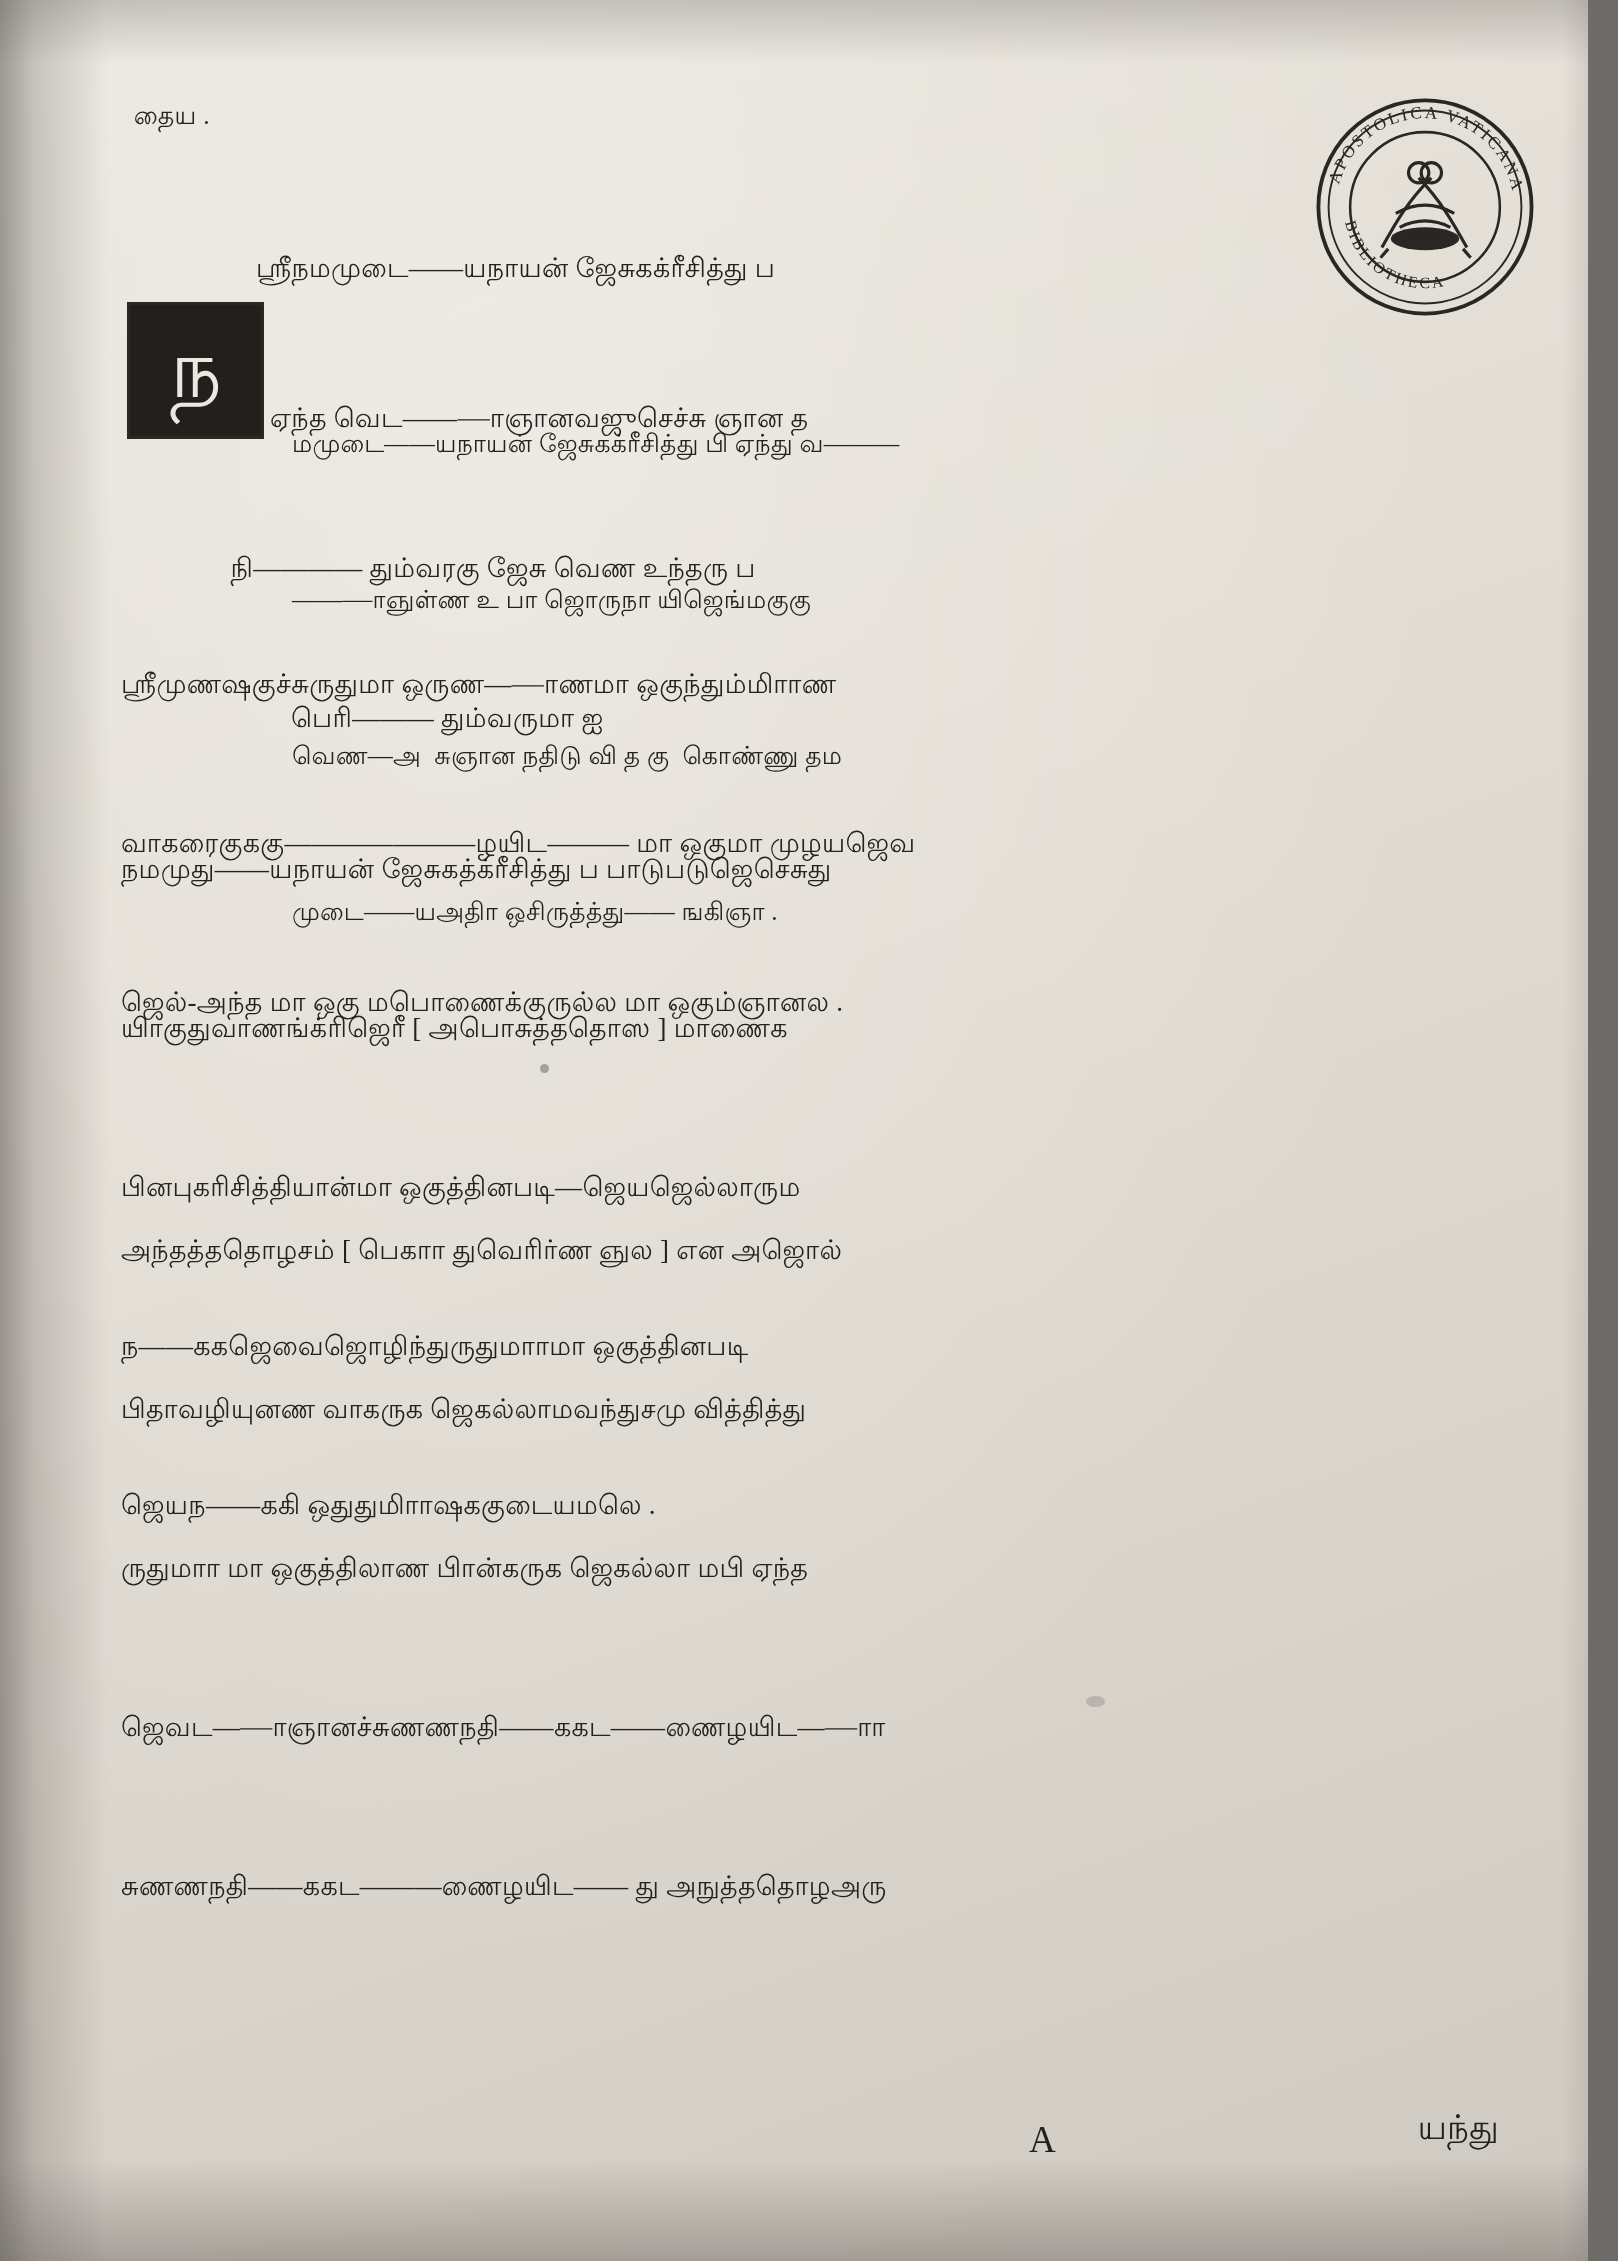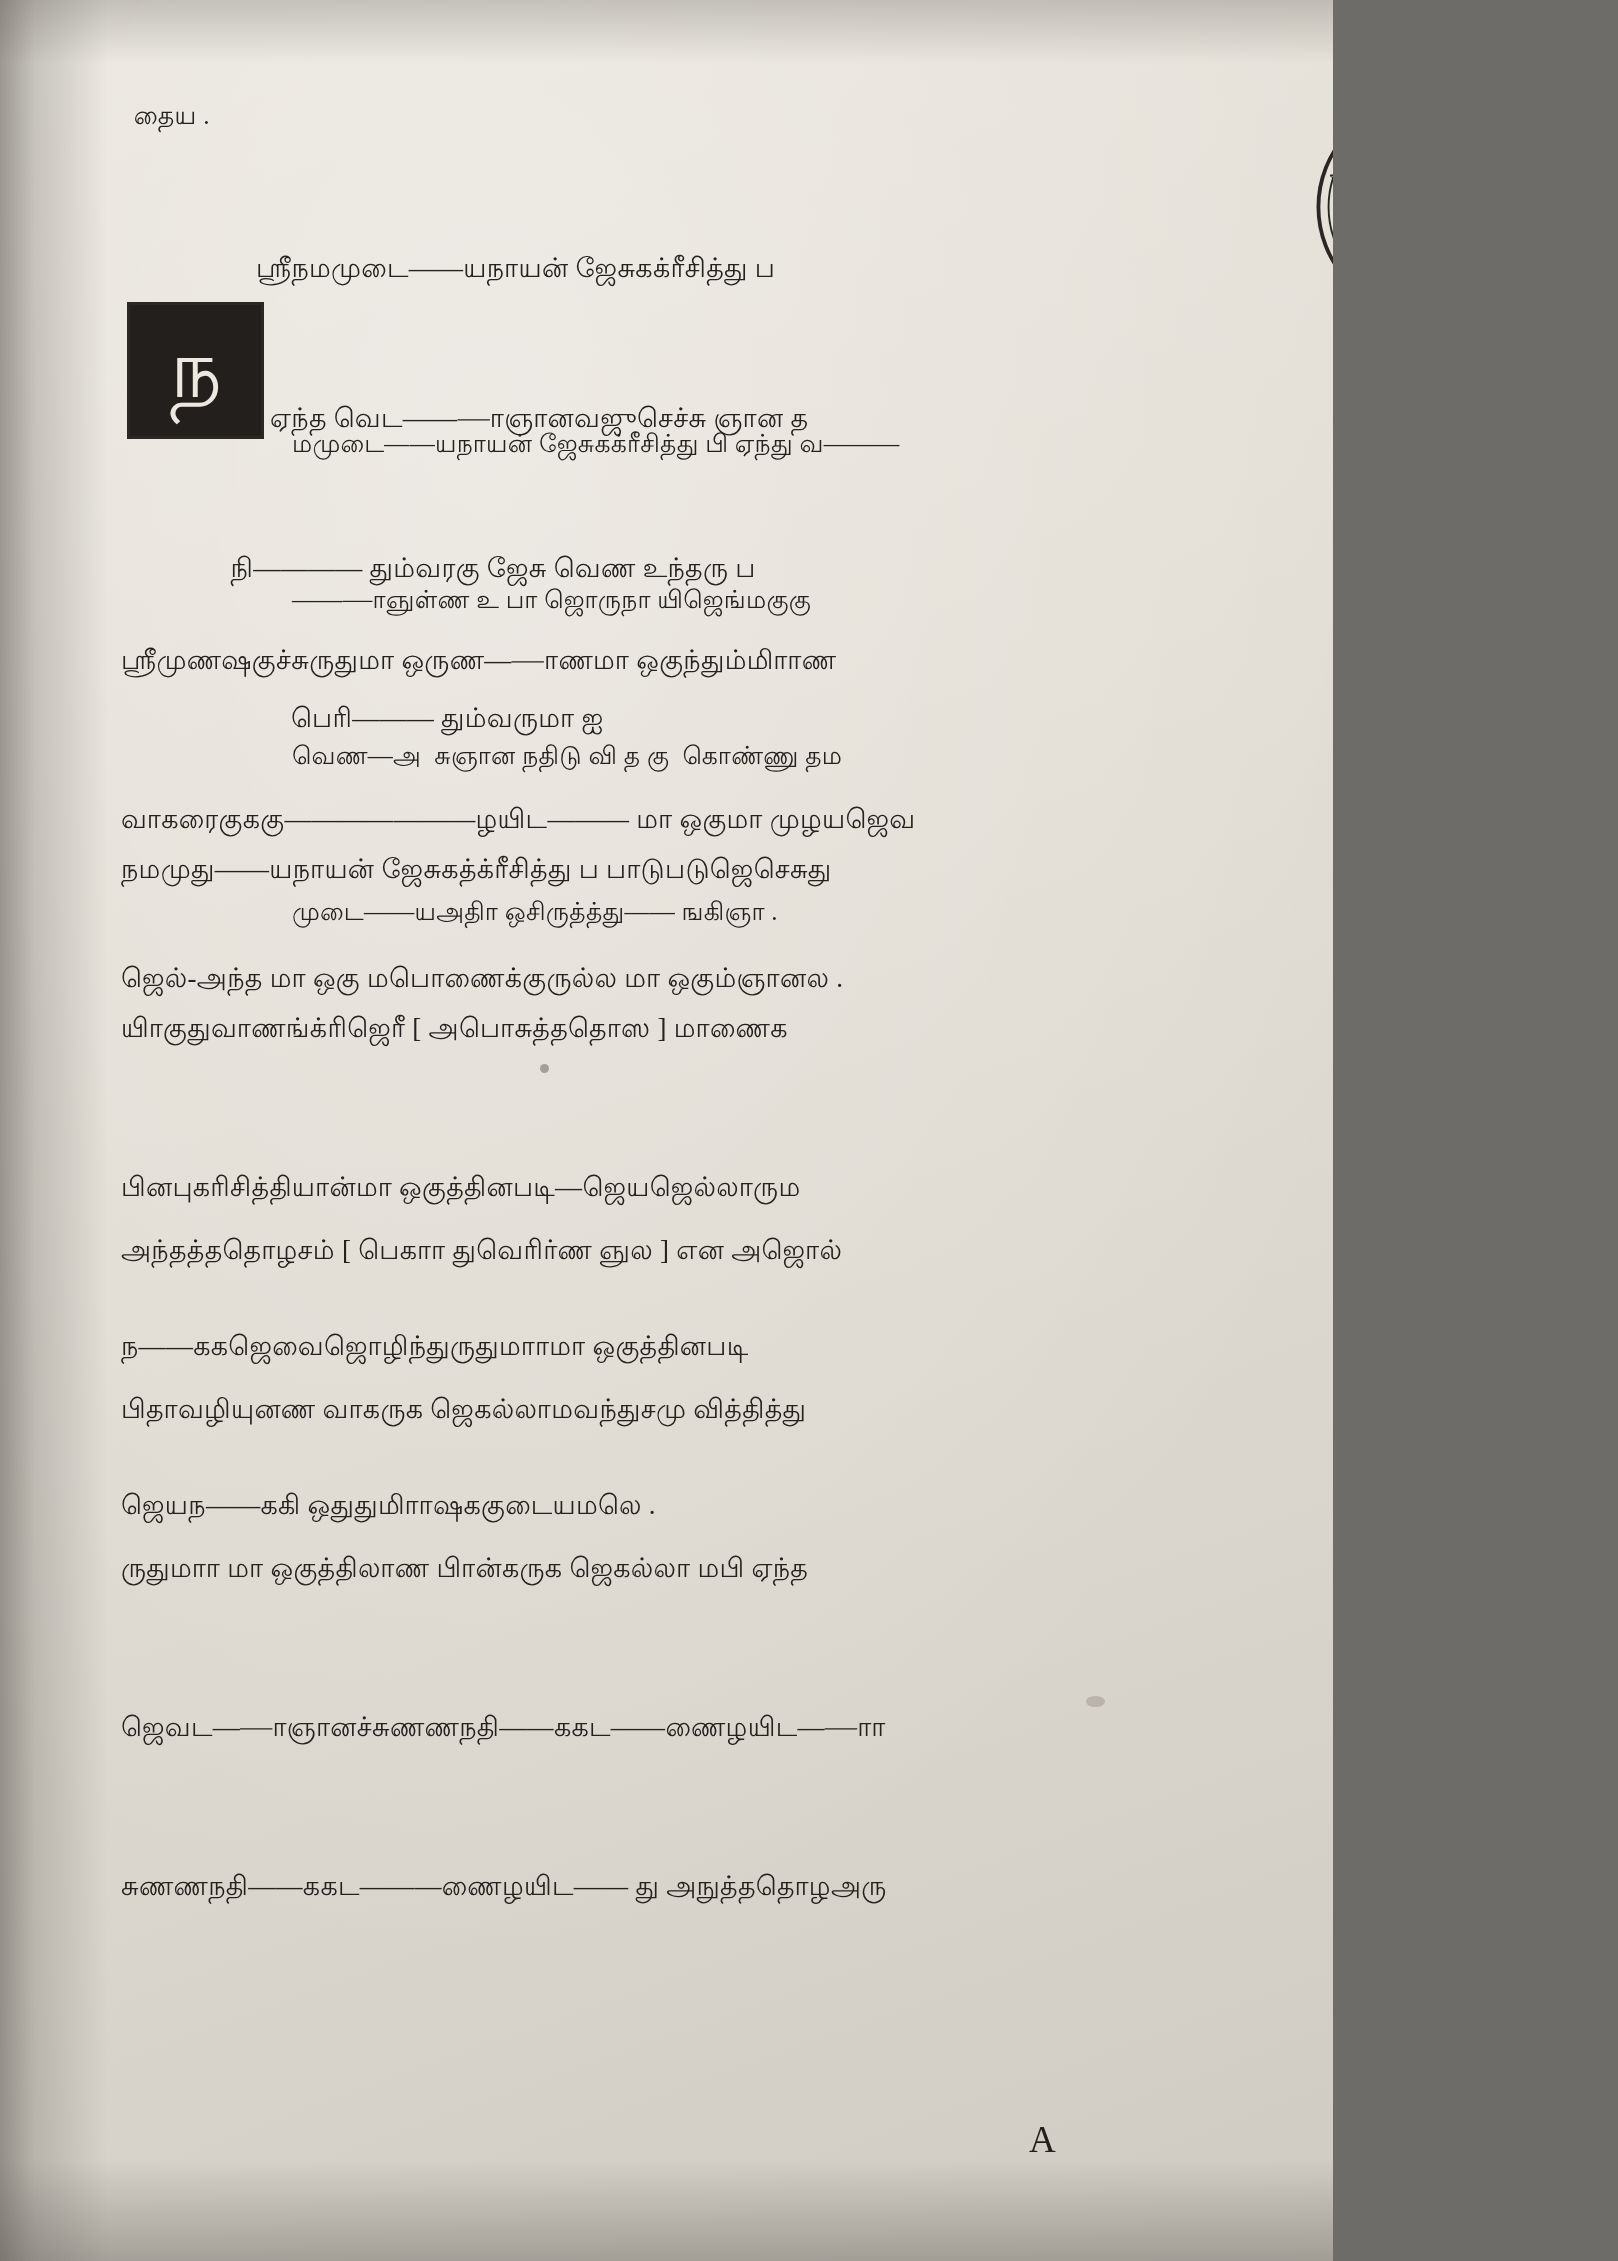--- a/index.html
+++ b/index.html
@@ -5,21 +5,21 @@
   html, body {
     margin: 0;
     padding: 0;
     background: #6e6c68;
   }
   body {
     font-family: "Liberation Serif", serif;
   }
   #page {
     position: relative;
-    width: 1333px;
+    width: 1588px;
     height: 2261px;
     background: #8b5cf6;
     overflow: hidden;
   }
   
   #sheet {
     position: absolute;
     left: 0px;
     top: 0px;
     width: 1619px;
@@ -118,21 +118,21 @@
   #para-initial .l { display: block; }
   
   .body-para {
     position: absolute;
     left: 0px;
     width: 1394px;
     font-size: 27px;
     line-height: 53px;
   }
   .body-para .l { display: block; }
-  #para-2 { top: 445px; }
+  #para-2 { top: 469px; }
   #para-3 { top: 654px; }
   #para-4 { top: 1035px; }
   
   #folio-mark {
     position: absolute;
     left: 908px;
     top: 2035px;
     font-size: 37px;
     color: #221f1c;
     font-family: "Liberation Serif", serif;

